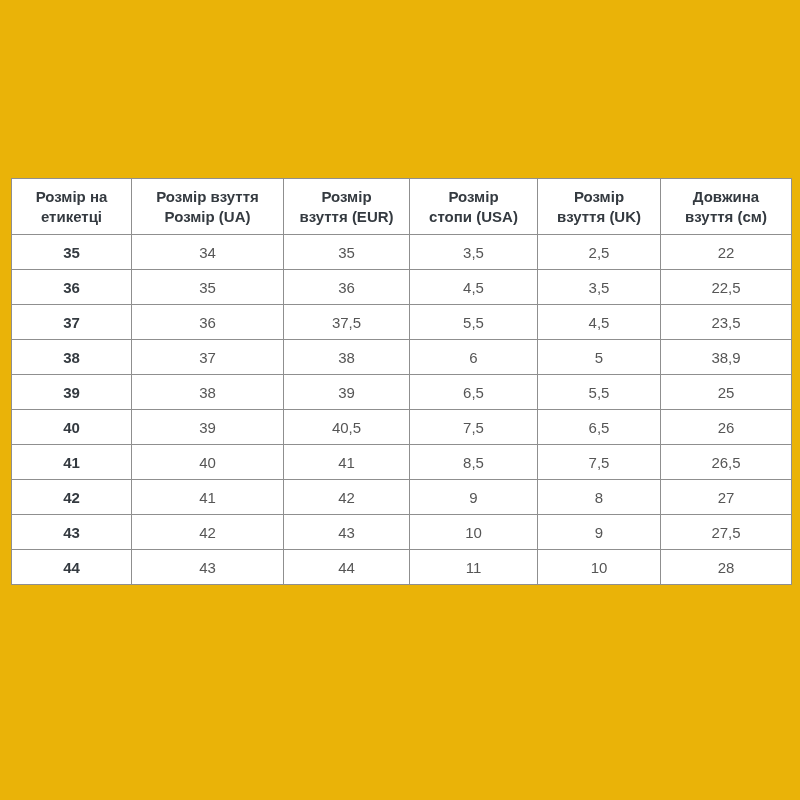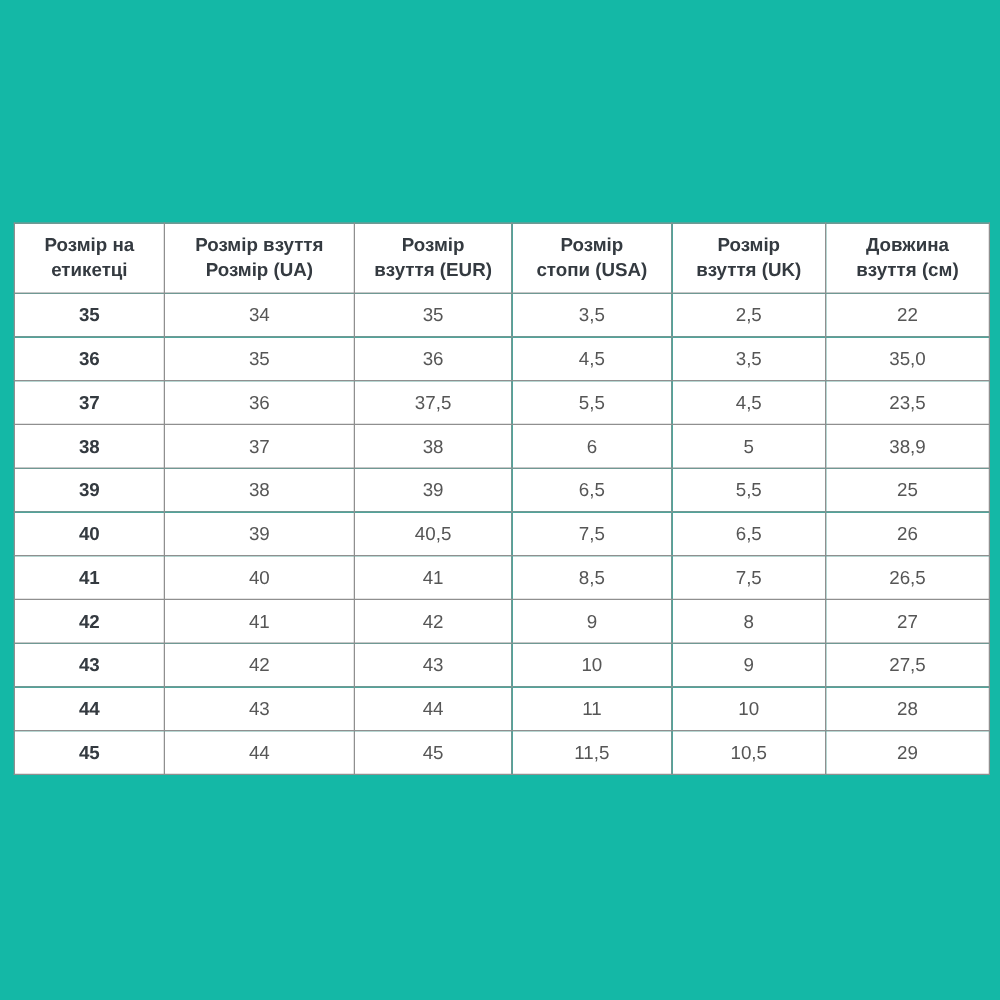--- a/index.html
+++ b/index.html
@@ -5,21 +5,21 @@
   html, body {
     margin: 0;
     padding: 0;
     background: #ffffff;
     font-family: "Liberation Sans", sans-serif;
   }
   .page {
     position: relative;
     width: 800px;
     height: 800px;
-    background: #14b8a6;
+    background: #eab308;
     overflow: hidden;
   }
   .table-wrap {
     position: absolute;
     left: 11px;
     top: 178px;
   }
   table.size-table {
     border-collapse: collapse;
     table-layout: fixed;
@@ -85,21 +85,21 @@
             <td>3,5</td>
             <td>2,5</td>
             <td>22</td>
           </tr>
           <tr>
             <td class="first-col">36</td>
             <td>35</td>
             <td>36</td>
             <td>4,5</td>
             <td>3,5</td>
-            <td>35,0</td>
+            <td>22,5</td>
           </tr>
           <tr>
             <td class="first-col">37</td>
             <td>36</td>
             <td>37,5</td>
             <td>5,5</td>
             <td>4,5</td>
             <td>23,5</td>
           </tr>
           <tr>
@@ -151,24 +151,16 @@
             <td>27,5</td>
           </tr>
           <tr>
             <td class="first-col">44</td>
             <td>43</td>
             <td>44</td>
             <td>11</td>
             <td>10</td>
             <td>28</td>
           </tr>
-          <tr>
-            <td class="first-col">45</td>
-            <td>44</td>
-            <td>45</td>
-            <td>11,5</td>
-            <td>10,5</td>
-            <td>29</td>
-          </tr>
         </tbody>
     </table>
   </div>
 </div>
 
 </body></html>

